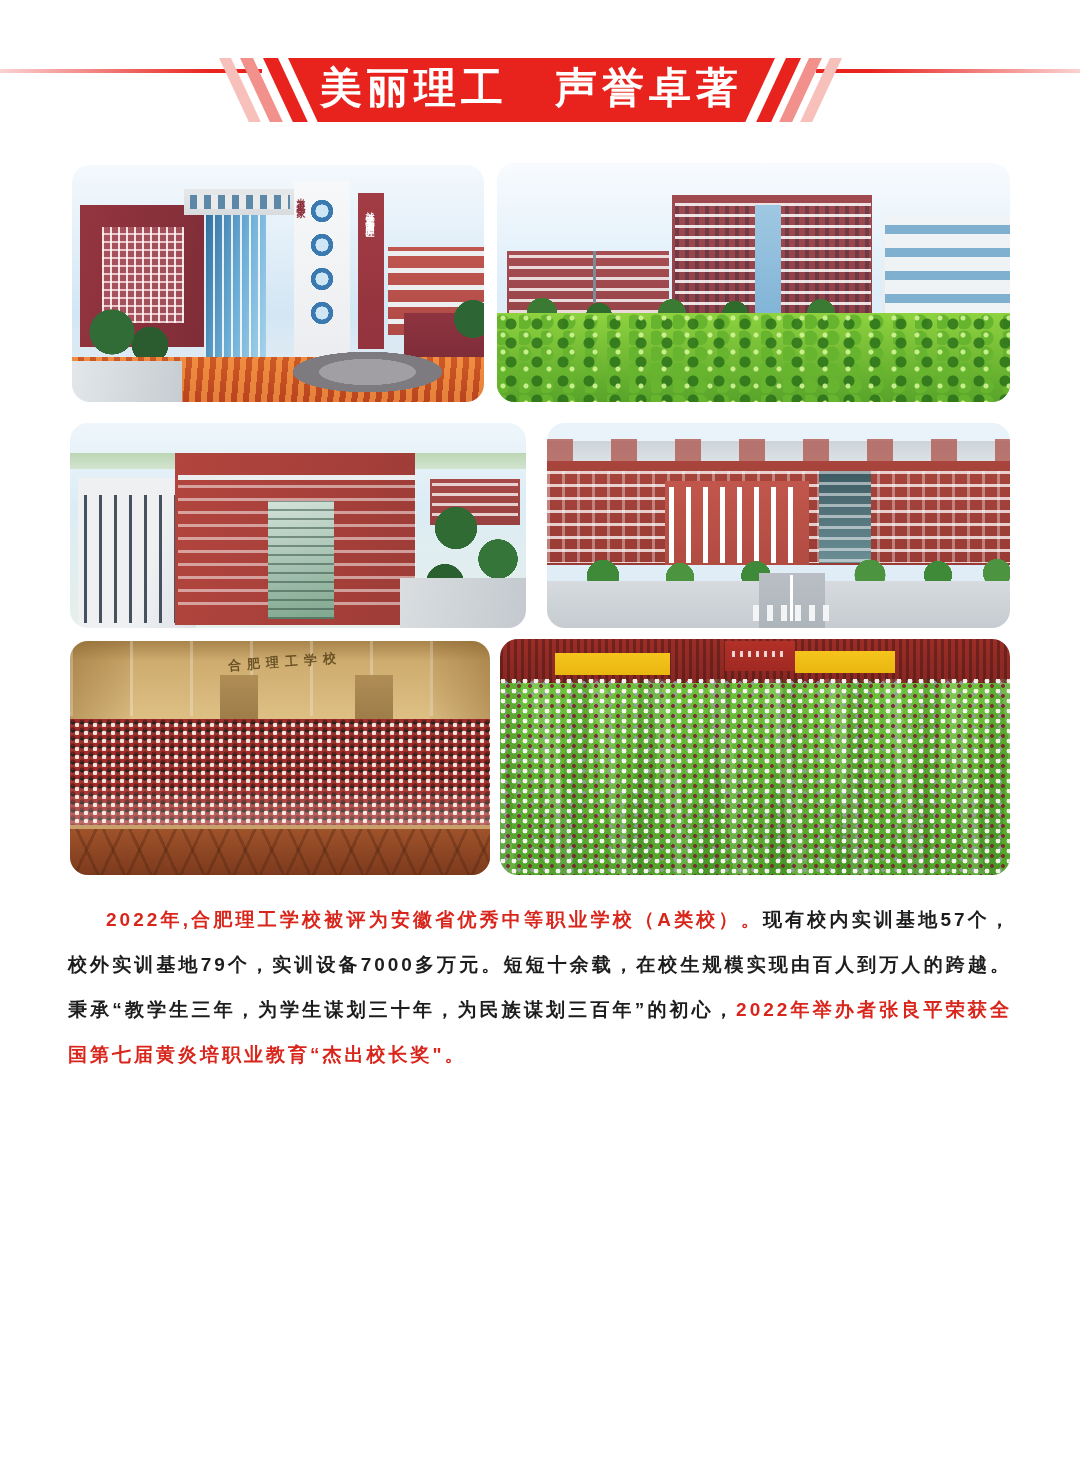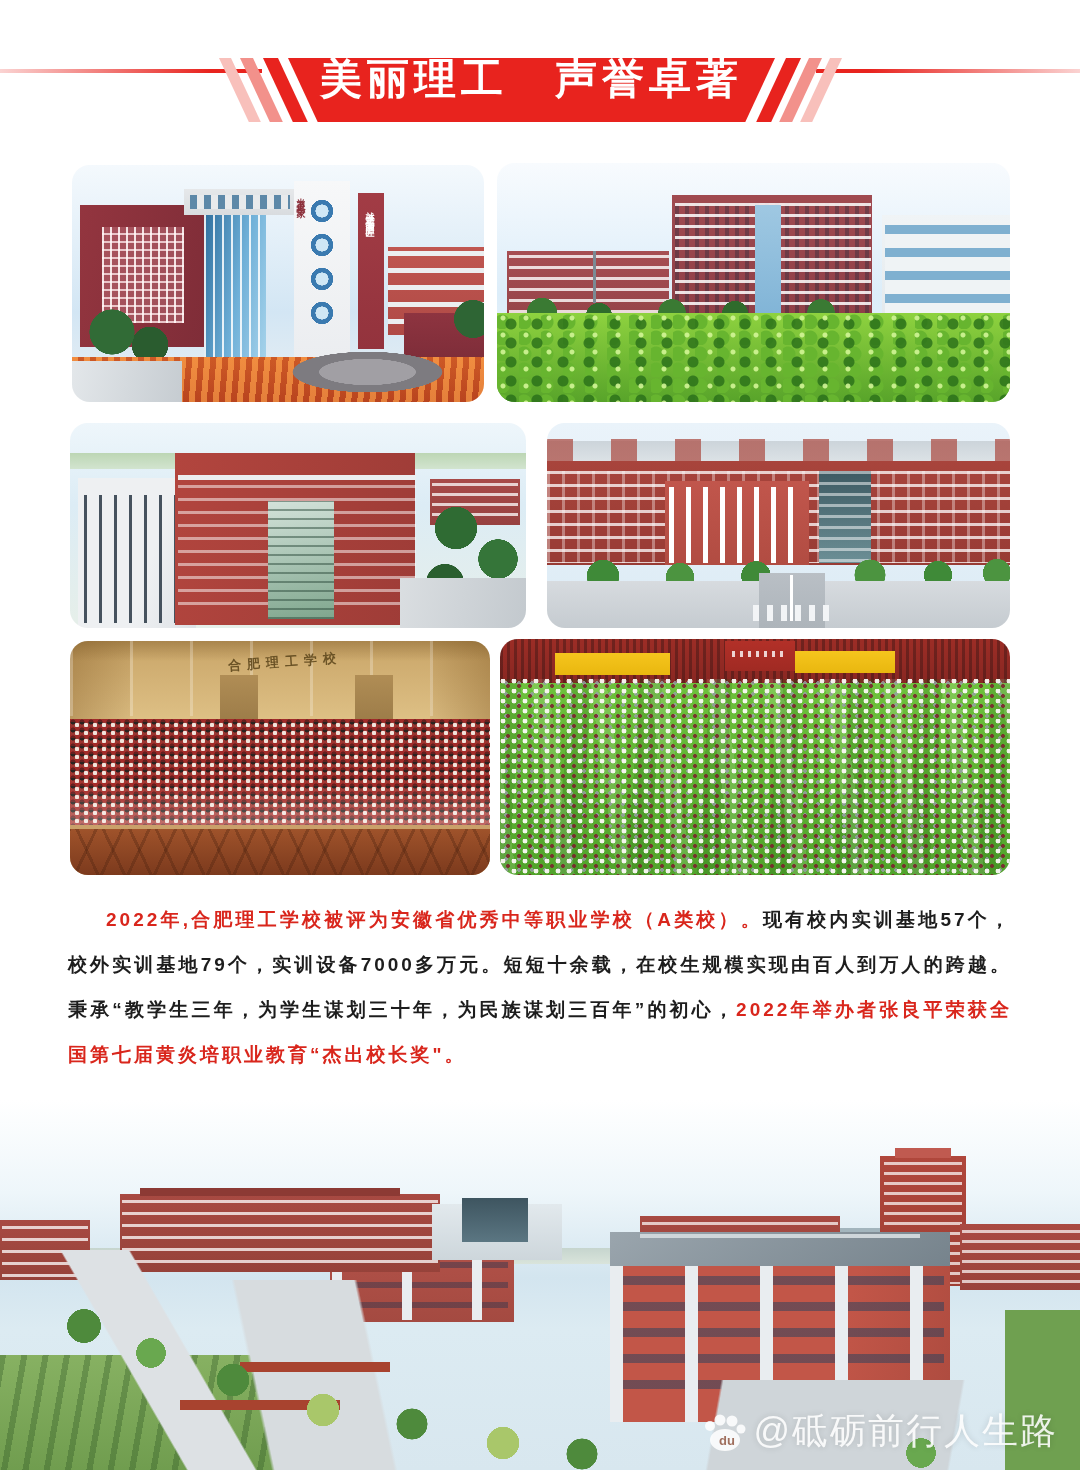--- a/index.html
+++ b/index.html
@@ -14,21 +14,21 @@
   .sL{transform:skewX(25deg);}
   .sR{transform:skewX(-25deg);}
   .sL1{left:263px;width:15px;background:#e8231e;}
   .sL2{left:240px;width:13px;background:#f2918b;}
   .sL3{left:219px;width:12px;background:#f8c0bb;}
   .sR1{left:786px;width:15px;background:#e8231e;}
   .sR2{left:809px;width:13px;background:#f2918b;}
   .sR3{left:830px;width:12px;background:#f8c0bb;}
   .banner-body{position:absolute;left:288px;top:58px;width:487px;height:64px;background:#e8231e;
     clip-path:polygon(0 0,100% 0,93.9% 100%,6.1% 100%);
-    display:flex;justify-content:center;}
+    display:flex;align-items:center;justify-content:center;}
   .banner-title{margin:0;color:#ffffff;font-size:42px;font-weight:900;letter-spacing:5px;line-height:1;
     padding-bottom:4px;white-space:nowrap;}
 
   
   .photo{position:absolute;border-radius:18px;overflow:hidden;}
 
   
   .p1{left:72px;top:165px;width:412px;height:237px;background:
     radial-gradient(ellipse closest-side at 50% 50%,#a19fa4 0 62%,#7d7b80 63% 96%,rgba(0,0,0,0) 97%) 218px 186px/155px 42px no-repeat,
     linear-gradient(100deg,#e3e7ea,#c6ccd1) 0 196px/110px 41px no-repeat,
@@ -250,29 +250,14 @@
   <div class="photo p4"></div>
 
   <div class="photo p5">
     <span class="wall-text">合肥理工学校</span>
   </div>
 
   <div class="photo p6"></div>
 
   <p class="para"><span class="red">2022年,合肥理工学校被评为安徽省优秀中等职业学校（A类校）。</span><span>现有校内实训基地57个，校外实训基地79个，实训设备7000多万元。短短十余载，在校生规模实现由百人到万人的跨越。秉承“教学生三年，为学生谋划三十年，为民族谋划三百年”的初心，</span><span class="red">2022年举办者张良平荣获全国第七届黄炎培职业教育“杰出校长奖"。</span></p>
 
-  <div class="pano">
-    <div class="watermark">
-      <svg class="paw" width="46" height="40" viewBox="0 0 46 40">
-        <g fill="rgba(255,255,255,0.85)">
-          <circle cx="9" cy="14" r="5"></circle>
-          <circle cx="19" cy="8" r="5.5"></circle>
-          <circle cx="31" cy="9" r="5.5"></circle>
-          <circle cx="40" cy="17" r="4.5"></circle>
-          <ellipse cx="24" cy="28" rx="15" ry="11"></ellipse>
-        </g>
-        <text x="18" y="33" font-size="13" font-weight="bold" fill="rgba(150,95,75,0.9)">du</text>
-      </svg>
-      <span class="wm-text">@砥砺前行人生路</span>
-    </div>
-  </div>
 
 </div>
 
 </body></html>

